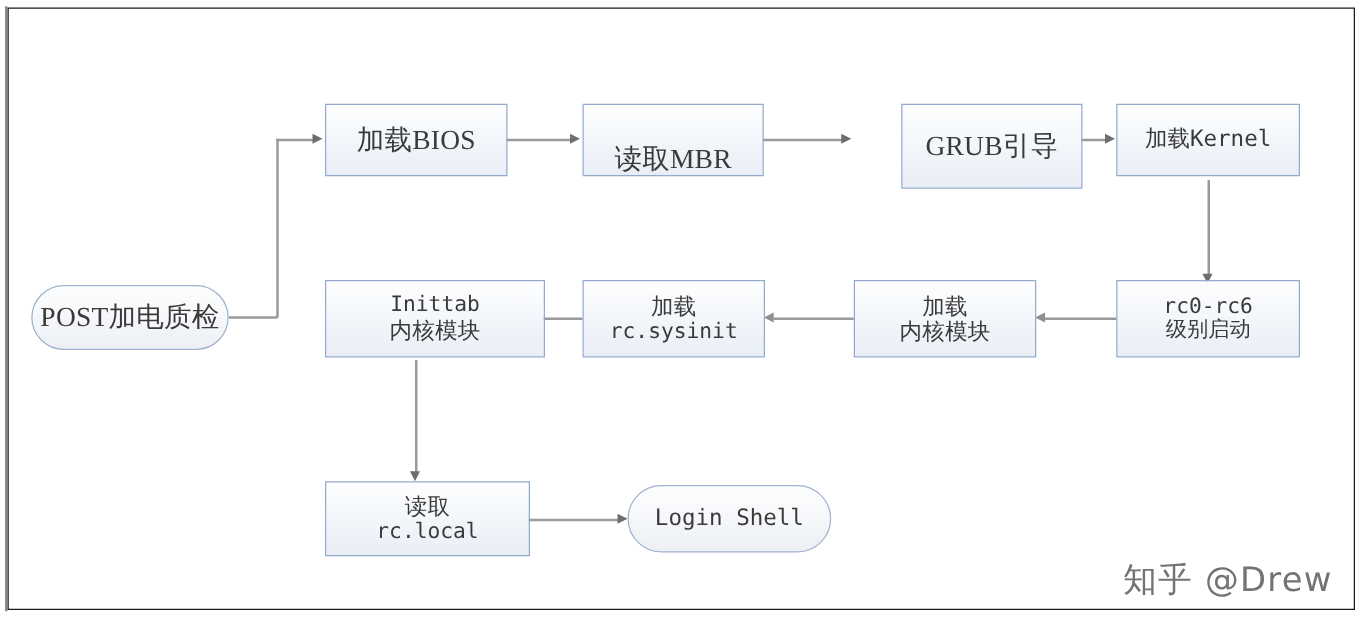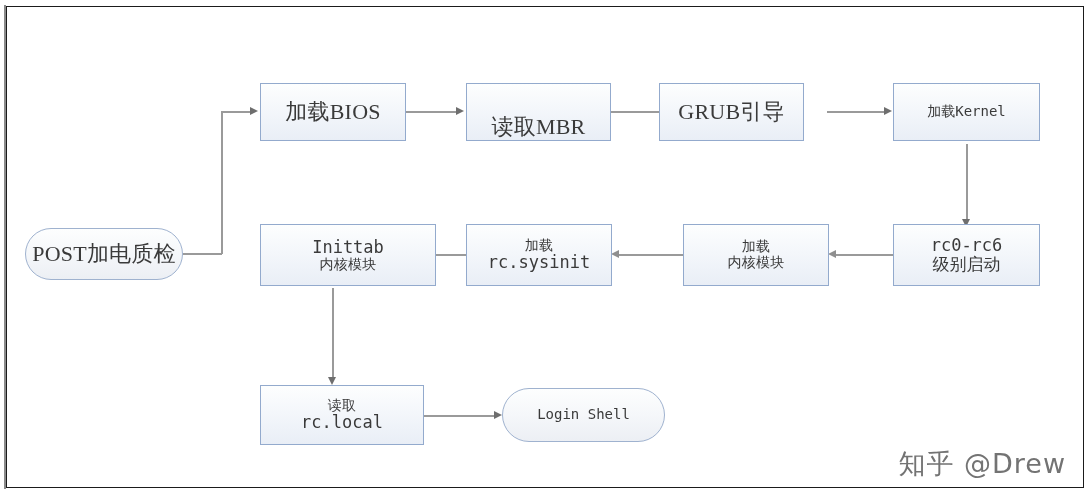--- a/index.html
+++ b/index.html
@@ -57,21 +57,21 @@
     background: linear-gradient(to bottom, #fdfefe 0%, #f5f7fa 50%, #eceff4 100%);
   }
   .line1, .line2 {
     display: block;
     white-space: nowrap;
   }
   .serif  { font-family: "Liberation Serif", "DejaVu Serif", serif; }
   .mono   { font-family: "DejaVu Sans Mono", "Liberation Mono", monospace; letter-spacing: 0px; }
 
   .f18 { font-size: 22px; }
-  .f17 { font-size: 14px; }
+  .f17 { font-size: 18px; }
   .f16 { font-size: 17px; }
 
   
   .conn {
     position: absolute;
     background: #9a9a9a;
   }
   .h { height: 1.6px; }
   .v { width: 1.6px; }
 
@@ -153,21 +153,21 @@
   </div>
 
   <div class="node" style="left:260px; top:83px; width:146px; height:58px;">
     <span class="line1 serif f18">加载BIOS</span>
   </div>
 
   <div class="node" style="left:466px; top:83px; width:145px; height:58px;justify-content:flex-end;">
     <span class="line1 serif f18">读取MBR</span>
   </div>
 
-  <div class="node" style="left:659px; top:83px; width:145px; height:58px;">
+  <div class="node" style="left:721px; top:83px; width:145px; height:68px;">
     <span class="line1 serif f18">GRUB引导</span>
   </div>
 
   <div class="node" style="left:893px; top:83px; width:147px; height:58px;">
     <span class="line1 mono f17">加载Kernel</span>
   </div>
 
   <div class="node" style="left:893px; top:224px; width:147px; height:62px;">
     <span class="line1 mono f16">rc0-rc6</span>
     <span class="line2 mono f16">级别启动</span>

